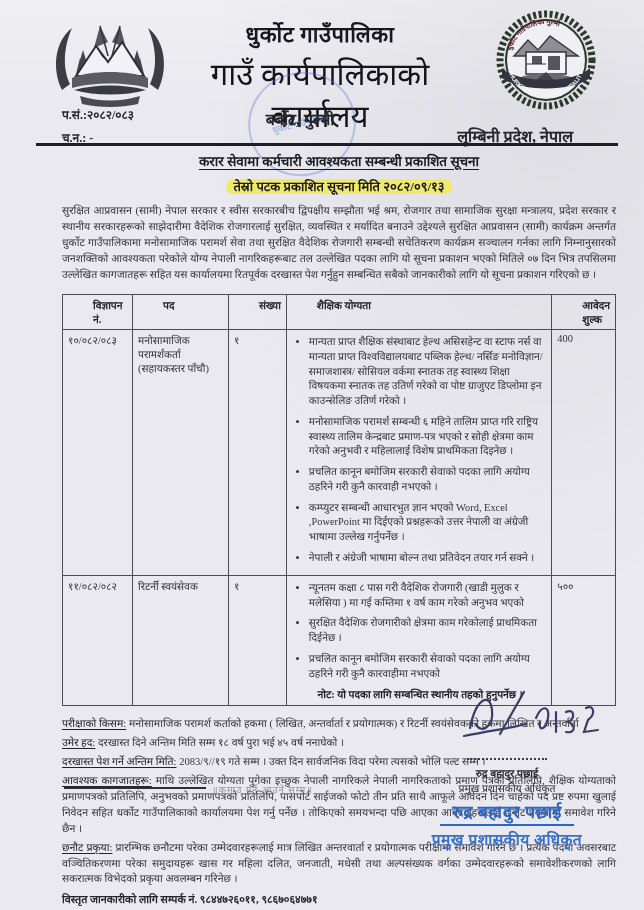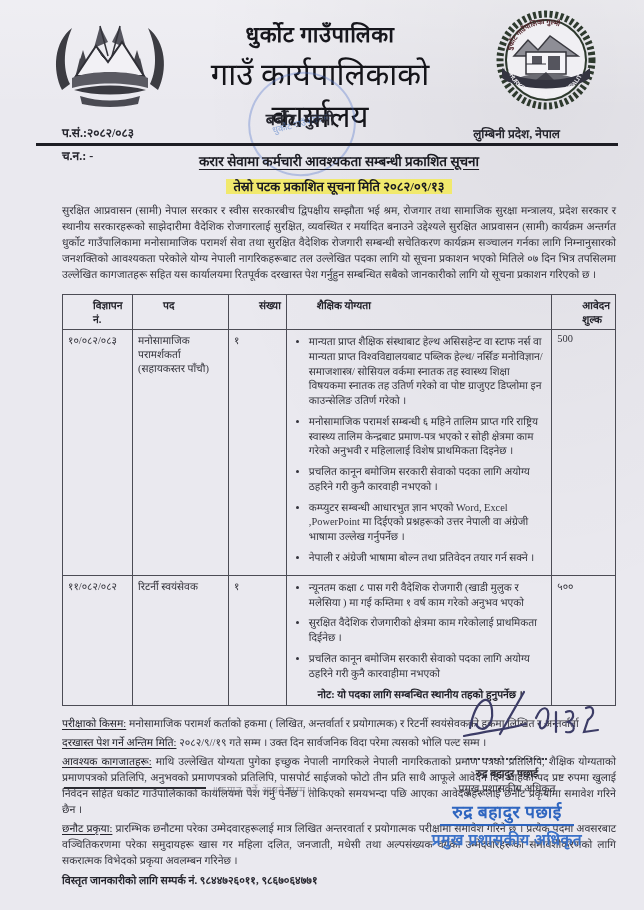--- a/index.html
+++ b/index.html
@@ -14,37 +14,37 @@
     font-family:"Liberation Serif","DejaVu Serif",serif;
     color:#2c2c33;
     overflow:hidden;
   }
   
   .emblem-left{position:absolute;left:50px;top:12px;width:120px;height:98px;}
   .seal-right{position:absolute;right:40px;top:8px;width:116px;height:104px;}
   .head-titles{position:absolute;left:160px;top:18px;width:320px;text-align:center;}
   .muni-title{font-size:22px;font-weight:bold;letter-spacing:.5px;color:#17171d;}
   .office-title{font-size:31px;font-weight:normal;margin-top:4px;color:#141419;}
-  .ref-left{position:absolute;left:62px;top:124px;font-size:12px;font-weight:bold;color:#26262e;}
+  .ref-left{position:absolute;left:62px;top:106px;font-size:12px;font-weight:bold;color:#26262e;}
   .ref-left div{margin-bottom:6px;}
   .address-center{position:absolute;left:230px;top:108px;width:140px;text-align:center;font-size:16px;font-weight:bold;color:#26262e;}
-  .province{position:absolute;right:84px;top:125px;font-size:12px;font-weight:bold;color:#26262e;}
+  .province{position:absolute;right:71px;top:125px;font-size:16px;font-weight:bold;color:#26262e;}
   .blue-stamp{
     position:absolute;left:248px;top:72px;width:104px;height:100px;
     border:2px solid rgba(72,110,200,.55);border-radius:50%;
     transform:rotate(-18deg);opacity:.6;pointer-events:none;
     display:flex;align-items:center;justify-content:center;
   }
   .blue-stamp span{font-size:9px;color:#4b79c9;text-align:center;line-height:1.3;transform:rotate(4deg);}
   .head-rule{position:absolute;left:36px;right:26px;top:143px;height:3px;background:#1d1d24;}
   
   .content{position:absolute;left:62px;right:28px;top:152px;}
   .notice-title{text-align:center;font-size:13.5px;font-weight:bold;text-decoration:underline;text-underline-offset:3px;color:#1a1a21;}
   .notice-subtitle{text-align:center;margin-top:7px;font-size:13px;font-weight:bold;color:#1a1a21;}
-  .notice-subtitle em{font-style:normal;background:#f1e96d;padding:0 7px;}
+  .notice-subtitle em{font-style:normal;background:#f1e96d;padding:0 7px;border-radius:7px;}
   .intro{margin-top:8px;font-size:10.6px;line-height:1.52;text-align:justify;color:#34343c;}
   
   table.vac{width:100%;border-collapse:collapse;margin-top:7px;font-size:10.4px;color:#33333b;}
   table.vac th,table.vac td{border:1px solid #4c4c55;vertical-align:top;padding:3px 5px;text-align:left;}
   table.vac th{font-weight:bold;color:#23232b;padding-left:30px;}
   th.c-fee,td.c-fee{text-align:center;}
   ul.quals{margin:2px 0 0 0;padding-left:17px;}
   ul.quals li{margin-bottom:6px;line-height:1.42;}
   .row-note{font-weight:bold;margin:2px 0 1px 2px;color:#1e1e26;text-align:center;}
   
@@ -171,21 +171,21 @@
           <td>१</td>
           <td>
             <ul class="quals">
               <li>मान्यता प्राप्त शैक्षिक संस्थाबाट हेल्थ असिसहेन्ट वा स्टाफ नर्स वा मान्यता प्राप्त विश्वविद्यालयबाट पब्लिक हेल्थ/ नर्सिङ मनोविज्ञान/समाजशास्त्र/ सोसियल वर्कमा स्नातक तह स्वास्थ्य शिक्षा विषयकमा स्नातक तह उतिर्ण गरेको वा पोष्ट ग्राजुएट डिप्लोमा इन काउन्सेलिङ उतिर्ण गरेको ।</li>
               <li>मनोसामाजिक परामर्श सम्बन्धी ६ महिने तालिम प्राप्त गरि राष्ट्रिय स्वास्थ्य तालिम केन्द्रबाट प्रमाण-पत्र भएको र सोही क्षेत्रमा काम गरेको अनुभवी र महिलालाई विशेष प्राथमिकता दिइनेछ ।</li>
               <li>प्रचलित कानून बमोजिम सरकारी सेवाको पदका लागि अयोग्य ठहरिने गरी कुनै कारवाही नभएको ।</li>
               <li>कम्प्युटर सम्बन्धी आधारभुत ज्ञान भएको Word, Excel ,PowerPoint मा दिईएको प्रश्नहरूको उत्तर नेपाली वा अंग्रेजी भाषामा उल्लेख गर्नुपर्नेछ ।</li>
               <li>नेपाली र अंग्रेजी भाषामा बोल्न तथा प्रतिवेदन तयार गर्न सक्ने ।</li>
             </ul>
           </td>
-          <td class="c-fee">500</td>
+          <td class="c-fee">400</td>
         </tr>
         <tr>
           <td>११/०८२/०८२</td>
           <td>रिटर्नी स्वयंसेवक</td>
           <td>१</td>
           <td>
             <ul class="quals">
               <li>न्यूनतम कक्षा ८ पास गरी वैदेशिक रोजगारी (खाडी मुलुक र मलेसिया ) मा गई कम्तिमा १ वर्ष काम गरेको अनुभव भएको</li>
               <li>सुरक्षित वैदेशिक रोजगारीको क्षेत्रमा काम गरेकोलाई प्राथमिकता दिईनेछ ।</li>
               <li>प्रचलित कानून बमोजिम सरकारी सेवाको पदका लागि अयोग्य ठहरिने गरी कुनै कारवाहीमा नभएको</li>
@@ -196,22 +196,26 @@
         </tr>
       </tbody>
     </table>
 
     <div class="details">
       <div class="detail-line">
         <span class="detail-label">परीक्षाको किसम:</span>
         <span>मनोसामाजिक परामर्श कर्ताको हकमा ( लिखित, अन्तर्वार्ता र प्रयोगात्मक) र रिटर्नी स्वयंसेवकको हकमा लिखित र अन्तर्वार्ता</span>
       </div>
       <div class="detail-line">
+        <span class="detail-label">उमेर हद:</span>
+        <span>दरखास्त दिने अन्तिम मिति सम्म १८ वर्ष पुरा भई ४५ वर्ष ननाघेको ।</span>
+      </div>
+      <div class="detail-line">
         <span class="detail-label">दरखास्त पेश गर्ने अन्तिम मिति:</span>
-        <span>२०८२/९//१९ गते सम्म । उक्त दिन सार्वजनिक विदा परेमा त्यसको भोलि पल्ट सम्म ।</span>
+        <span>2083/९//१९ गते सम्म । उक्त दिन सार्वजनिक विदा परेमा त्यसको भोलि पल्ट सम्म ।</span>
       </div>
       <div class="detail-line">
         <span class="detail-label">आवश्यक कागजातहरू:</span>
         <span>माथि उल्लेखित योग्यता पुगेका इच्छुक नेपाली नागरिकले नेपाली नागरिकताको प्रमाण पत्रको प्रतिलिपि, शैक्षिक योग्यताको प्रमाणपत्रको प्रतिलिपि, अनुभवको प्रमाणपत्रको प्रतिलिपि, पासपोर्ट साईजको फोटो तीन प्रति साथै आफूले आवेदन दिन चाहेको पद प्रष्ट रुपमा खुलाई निवेदन सहित धर्कोट गाउँपालिकाको कार्यालयमा पेश गर्नु पर्नेछ । तोकिएको समयभन्दा पछि आएका आवेदकहरूलाई छनौट प्रकृयामा समावेश गरिने छैन ।</span>
       </div>
       <div class="detail-line">
         <span class="detail-label">छनौट प्रकृया:</span>
         <span>प्रारम्भिक छनौटमा परेका उम्मेदवारहरूलाई मात्र लिखित अन्तरवार्ता र प्रयोगात्मक परीक्षामा समावेश गरिने छ । प्रत्येक पदमा अवसरबाट वञ्चितिकरणमा परेका समुदायहरू खास गर महिला दलित, जनजाती, मधेसी तथा अल्पसंख्यक वर्गका उम्मेदवारहरूको समावेशीकरणको लागि सकरात्मक विभेदको प्रकृया अवलम्बन गरिनेछ ।</span>
       </div>
       <div class="contact-line">विस्तृत जानकारीको लागि सम्पर्क नं. ९८४४७२६०११, ९८६७०६४७७१</div>

